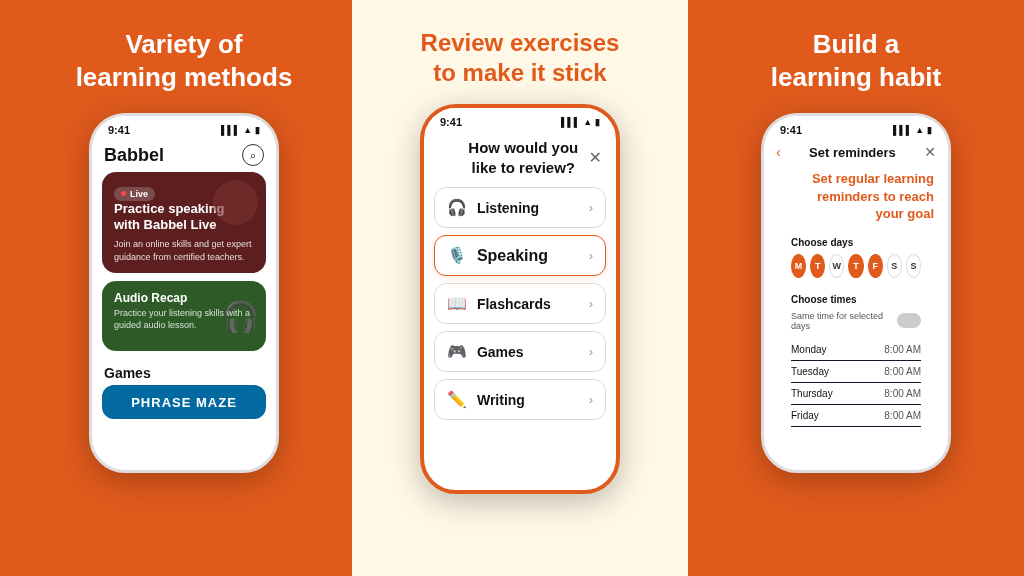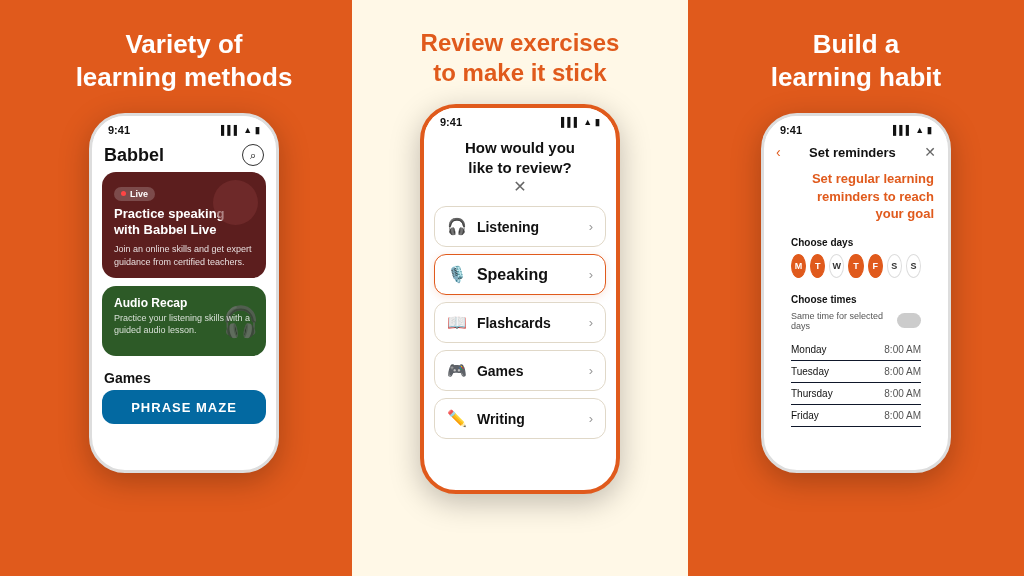--- a/index.html
+++ b/index.html
@@ -104,21 +104,20 @@
       overflow: hidden;
       min-height: 90px;
     }
     .live-badge {
       display: inline-flex; align-items: center; gap: 4px;
       background: rgba(255,255,255,0.2);
       border-radius: 10px;
       padding: 2px 7px;
       font-size: 9px;
       font-weight: 600;
-      margin-bottom: 5px;
     }
     .live-dot { width: 5px; height: 5px; background: #ff4444; border-radius: 50%; }
     .card-dark-red h3 { font-size: 13px; font-weight: 700; line-height: 1.3; margin-bottom: 4px; }
     .card-dark-red p { font-size: 9px; opacity: 0.85; line-height: 1.4; }
     .bird-decoration {
       position: absolute; right: 8px; top: 8px;
       width: 45px; height: 45px;
       background: #7a3030;
       border-radius: 50%;
       opacity: 0.6;
@@ -152,21 +151,20 @@
     }
     .phrase-maze-text {
       font-size: 13px; font-weight: 900; color: #fff;
       letter-spacing: 1px; text-transform: uppercase;
     }
 
     
     .review-header {
       display: flex; justify-content: space-between; align-items: center;
       padding: 6px 14px 4px;
-      flex-direction: column;
     }
     .review-title { font-size: 15px; font-weight: 700; text-align: center; line-height: 1.3; color: #111; flex: 1; }
     .close-btn { font-size: 16px; color: #666; cursor: pointer; }
     .review-options { padding: 6px 10px; }
     .review-option {
       display: flex; align-items: center; justify-content: space-between;
       border: 1.5px solid #e0d8c8;
       border-radius: 12px;
       padding: 10px 12px;
       margin-bottom: 7px;

